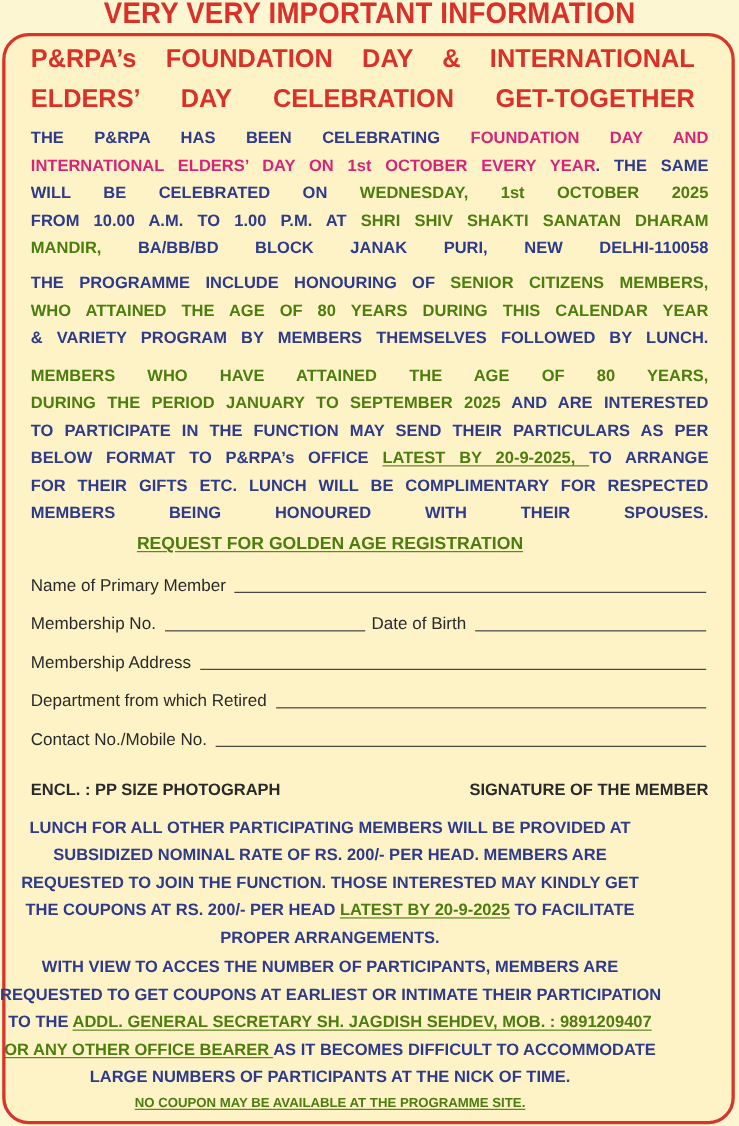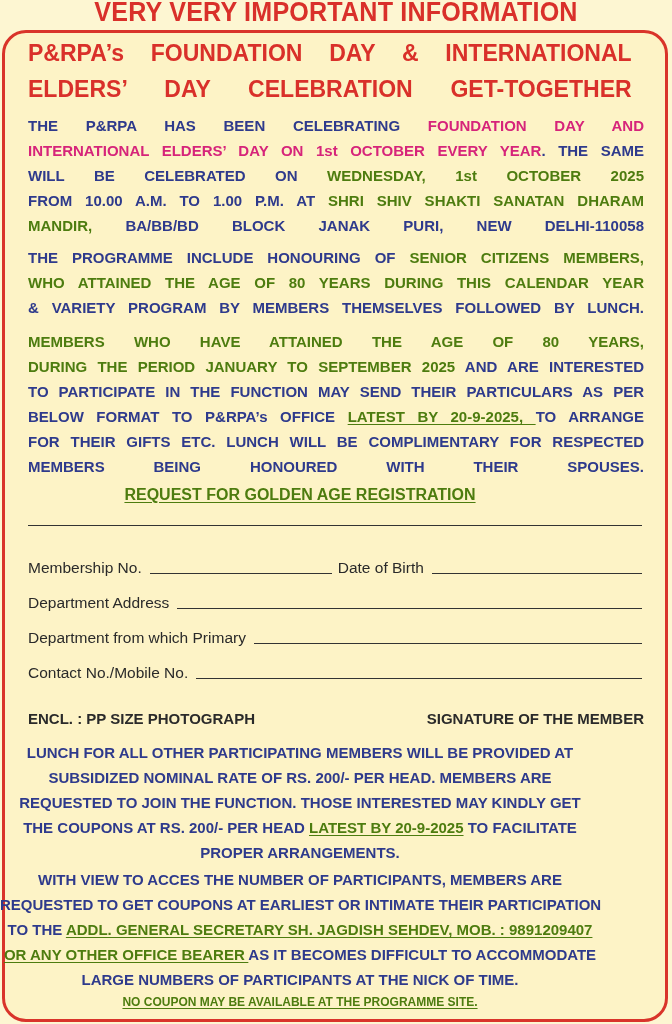--- a/index.html
+++ b/index.html
@@ -57,34 +57,35 @@
 <div class="line body red" style="top:333px;">MEMBERS WHO HAVE ATTAINED THE AGE OF 80 YEARS,</div>
 <div class="line body" style="top:358px;"><span class="red">DURING THE PERIOD JANUARY TO SEPTEMBER 2025</span><span> AND ARE INTERESTED</span></div>
 <div class="line body" style="top:383px;">TO PARTICIPATE IN THE FUNCTION  MAY SEND THEIR PARTICULARS AS PER</div>
 <div class="line body" style="top:408px;"><span>BELOW FORMAT TO P&amp;RPA’s OFFICE </span><span class="red ul">LATEST BY 20-9-2025, </span><span>TO ARRANGE</span></div>
 <div class="line body" style="top:433px;">FOR THEIR GIFTS ETC. LUNCH WILL BE COMPLIMENTARY FOR RESPECTED</div>
 <div class="line body" style="top:458px;">MEMBERS BEING HONOURED WITH THEIR SPOUSES.</div>
 
 <div class="line center red ul" style="top:486px; font-size:16px;">REQUEST FOR GOLDEN AGE REGISTRATION</div>
 
 <div class="form-row" style="top:524px;">
+  <span class="lbl">Name of Primary Member</span>
   <span class="fill"></span>
 </div>
 <div class="form-row" style="top:559px;">
   <span class="lbl">Membership No.</span>
   <span class="fill" style="flex:0 0 182px;"></span>
   <span class="lbl" style="padding-left:6px;">Date of Birth</span>
   <span class="fill"></span>
 </div>
 <div class="form-row" style="top:594px;">
-  <span class="lbl">Department Address</span>
+  <span class="lbl">Membership Address</span>
   <span class="fill"></span>
 </div>
 <div class="form-row" style="top:629px;">
-  <span class="lbl">Department from which Primary</span>
+  <span class="lbl">Department from which Retired</span>
   <span class="fill"></span>
 </div>
 <div class="form-row" style="top:664px;">
   <span class="lbl">Contact No./Mobile No.</span>
   <span class="fill"></span>
 </div>
 
 <div class="encl" style="left:28px;">ENCL. : PP SIZE PHOTOGRAPH</div>
 <div class="encl" style="right:28px;">SIGNATURE OF THE MEMBER</div>
 

